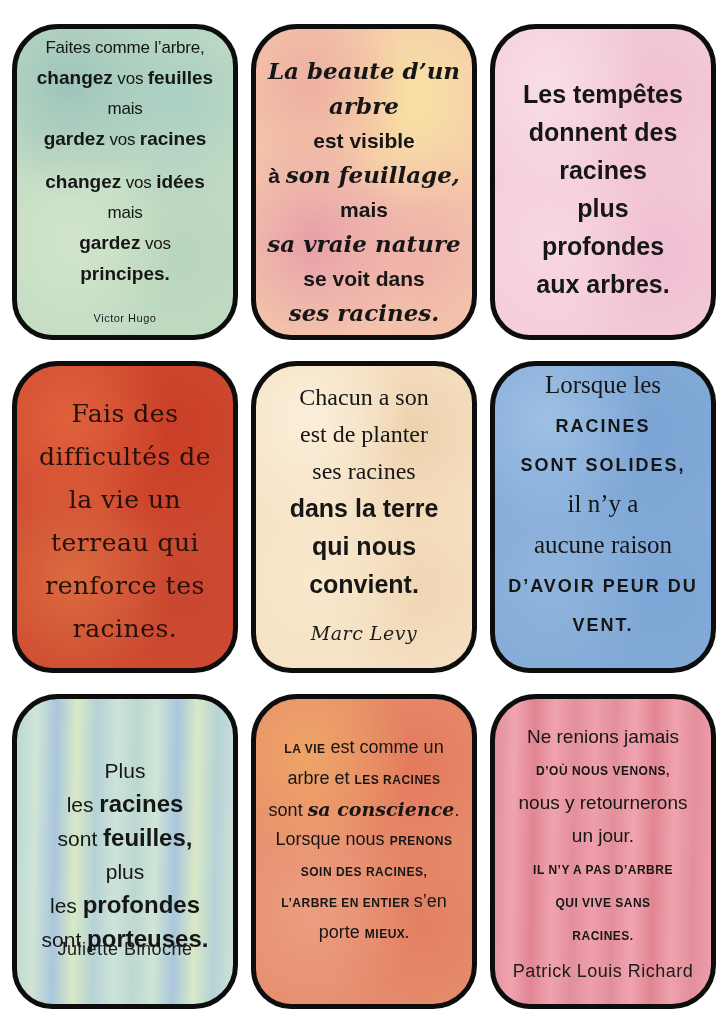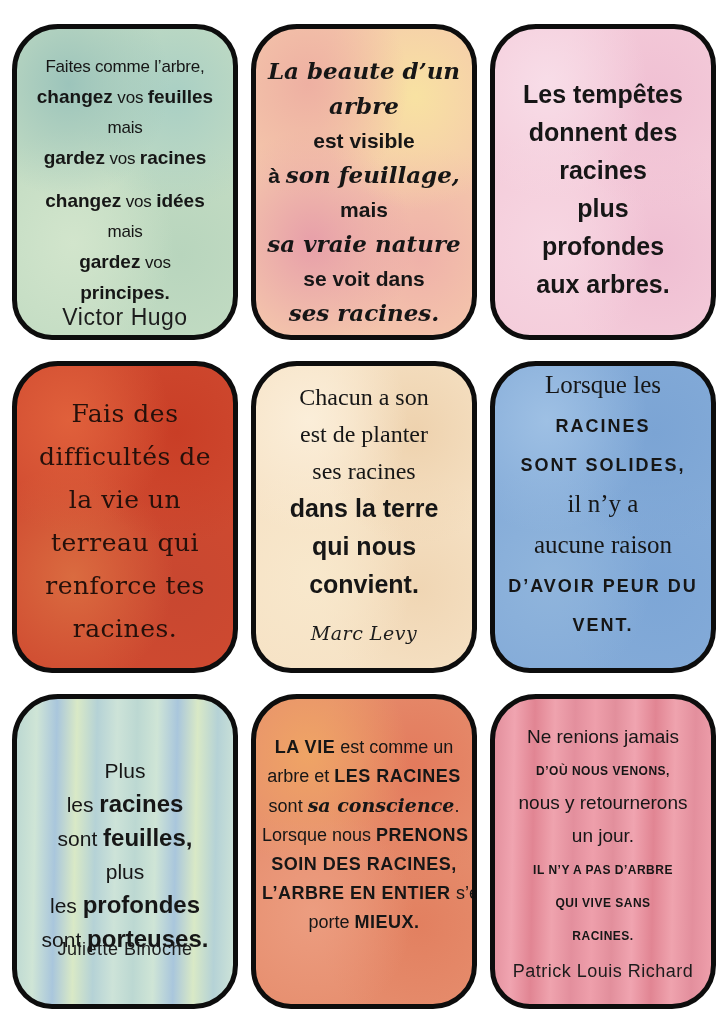--- a/index.html
+++ b/index.html
@@ -40,25 +40,25 @@
   }
   
   .s-hand  { font-weight:400; }
   .s-sans  { font-weight:400;font-family:Liberation Serif, serif; }
   .s-bold  { font-weight:700; }
   .s-caps  { font-weight:700; }
   .s-script{ font-family:"DejaVu Serif", serif; font-style:italic; font-weight:700; }
   .s-serif { font-family:"DejaVu Serif", serif; font-weight:400; }
 
   
-  .c1 .quote { padding-top:23px; }
+  .c1 .quote { padding-top:4px; }
   .c1 .line  { line-height:30px; }
   .c1 .s-hand{ font-size:17px; letter-spacing:-0.2px; }
   .c1 .s-bold{ font-size:19px; }
-  .c1 .attribution { bottom:4px; font-size:23px; }
+  .c1 .attribution { bottom:11px; font-size:11px; }
 
   
   .c2 .quote { padding-top:26px; }
   .c2 .line  { line-height:32px; }
   .c2 .s-script{ font-size:23px; }
   .c2 .s-hand{ font-size:21px;font-weight:bold; }
 
   
   .c3 .quote { padding-top:48px; }
   .c3 .line  { line-height:35px; }
@@ -87,21 +87,21 @@
   .c7 .quote { padding-top:56px; }
   .c7 .line  { line-height:31px; }
   .c7 .s-hand{ font-size:21px; }
   .c7 .s-bold{ font-size:24px; }
   .c7 .attribution { bottom:44px; font-size:18px;margin-top:24px; }
 
   
   .c8 .quote { padding-top:34px; }
   .c8 .line  { line-height:29px; }
   .c8 .s-hand{ font-size:18px; }
-  .c8 .s-caps{ font-size:18px; letter-spacing:0.5px;text-align:right; }
+  .c8 .s-caps{ font-size:12px; letter-spacing:0.5px;text-align:right; }
   .c8 .s-script{ font-size:19px; }
   .c8 .attribution { bottom:32px; font-size:18px; }
 
   
   .c9 .quote { padding-top:22px; }
   .c9 .line  { line-height:32px; }
   .c9 .s-hand{ font-size:19px; }
   .c9 .s-caps{ font-size:12px; letter-spacing:0.5px; }
   .c9 .attribution { bottom:22px; font-size:18px; }
 </style>

